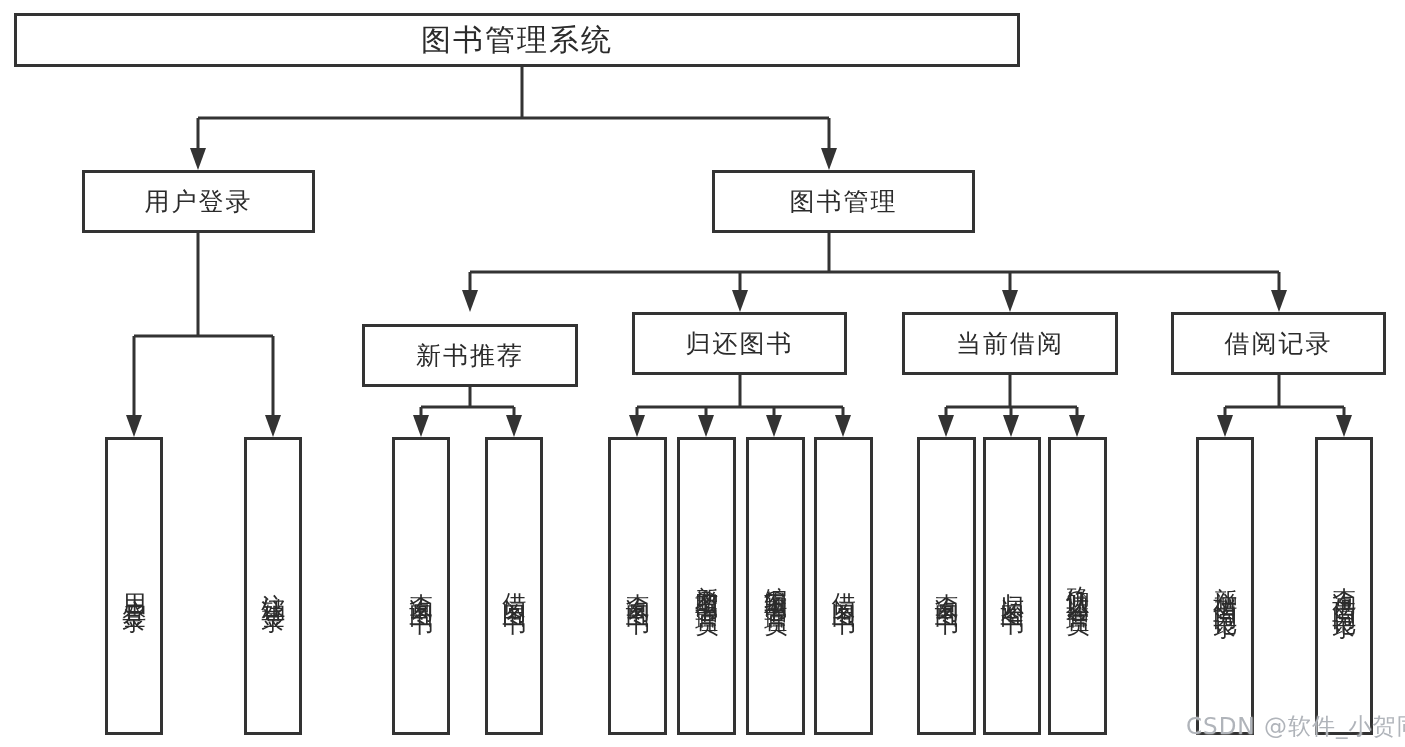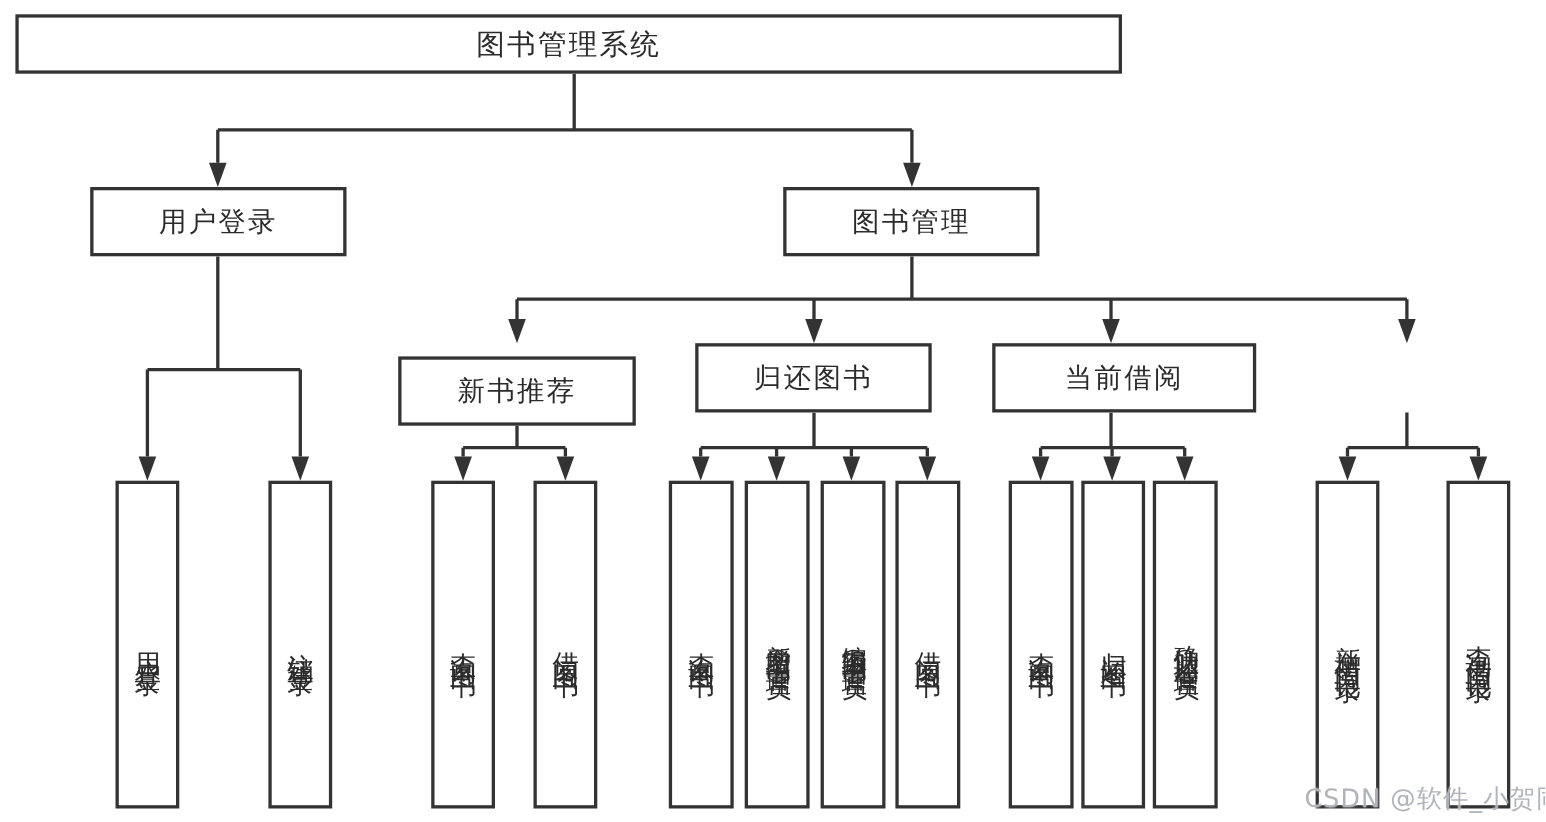--- a/index.html
+++ b/index.html
@@ -27,21 +27,21 @@
     background:#fff;
     display:flex;
     align-items:center;
     justify-content:center;
   }
   .hbox{
     font-size:25px;
     letter-spacing:2px;
     white-space:nowrap;
   }
-  .root{font-size:26px;}
+  .root{font-size:30px;}
   .leaf{
     writing-mode:vertical-rl;
     text-orientation:mixed;
     font-size:24px;
     letter-spacing:6px;
     line-height:1.1;
   }
   .leaf.long{font-size:23px;letter-spacing:4px;}
   .watermark{
     position:absolute;
@@ -105,25 +105,26 @@
     <g>
       <path d="M1279 375 V407 M1225 407 H1344 M1225 407 V415 M1344 407 V415"></path>
       <polygon points="1217,415 1233,415 1225,437"></polygon>
       <polygon points="1336,415 1352,415 1344,437"></polygon>
     </g>
   </svg>
 
   <div class="box hbox root" style="left:14px;top:13px;width:1006px;height:54px;">图书管理系统</div>
 
   <div class="box hbox" style="left:82px;top:170px;width:233px;height:63px;">用户登录</div>
-  <div class="box hbox" style="left:712px;top:170px;width:233px;height:63px;">图书管理</div>
+  <div class="box hbox" style="left:712px;top:170px;width:263px;height:63px;">图书管理</div>
 
   <div class="box hbox" style="left:362px;top:324px;width:216px;height:63px;">新书推荐</div>
   <div class="box hbox" style="left:632px;top:312px;width:215px;height:63px;">归还图书</div>
-  <div class="box hbox" style="left:902px;top:312px;width:240px;height:63px;">当前借阅</div>
+  <div class="box hbox" style="left:902px;top:312px;width:216px;height:63px;">当前借阅</div>
+  <div class="box hbox" style="left:1171px;top:312px;width:215px;height:63px;">借阅记录</div>
 
   <div class="box leaf" style="left:105px;top:437px;width:58px;height:298px;">用户登录</div>
   <div class="box leaf" style="left:244px;top:437px;width:58px;height:298px;">注销登录</div>
 
   <div class="box leaf" style="left:392px;top:437px;width:58px;height:298px;">查询图书</div>
   <div class="box leaf" style="left:485px;top:437px;width:58px;height:298px;">借阅图书</div>
 
   <div class="box leaf" style="left:608px;top:437px;width:59px;height:298px;">查询图书</div>
   <div class="box leaf long" style="left:677px;top:437px;width:59px;height:298px;">新增图书（管理员）</div>
   <div class="box leaf long" style="left:746px;top:437px;width:59px;height:298px;">编辑图书（管理员）</div>

